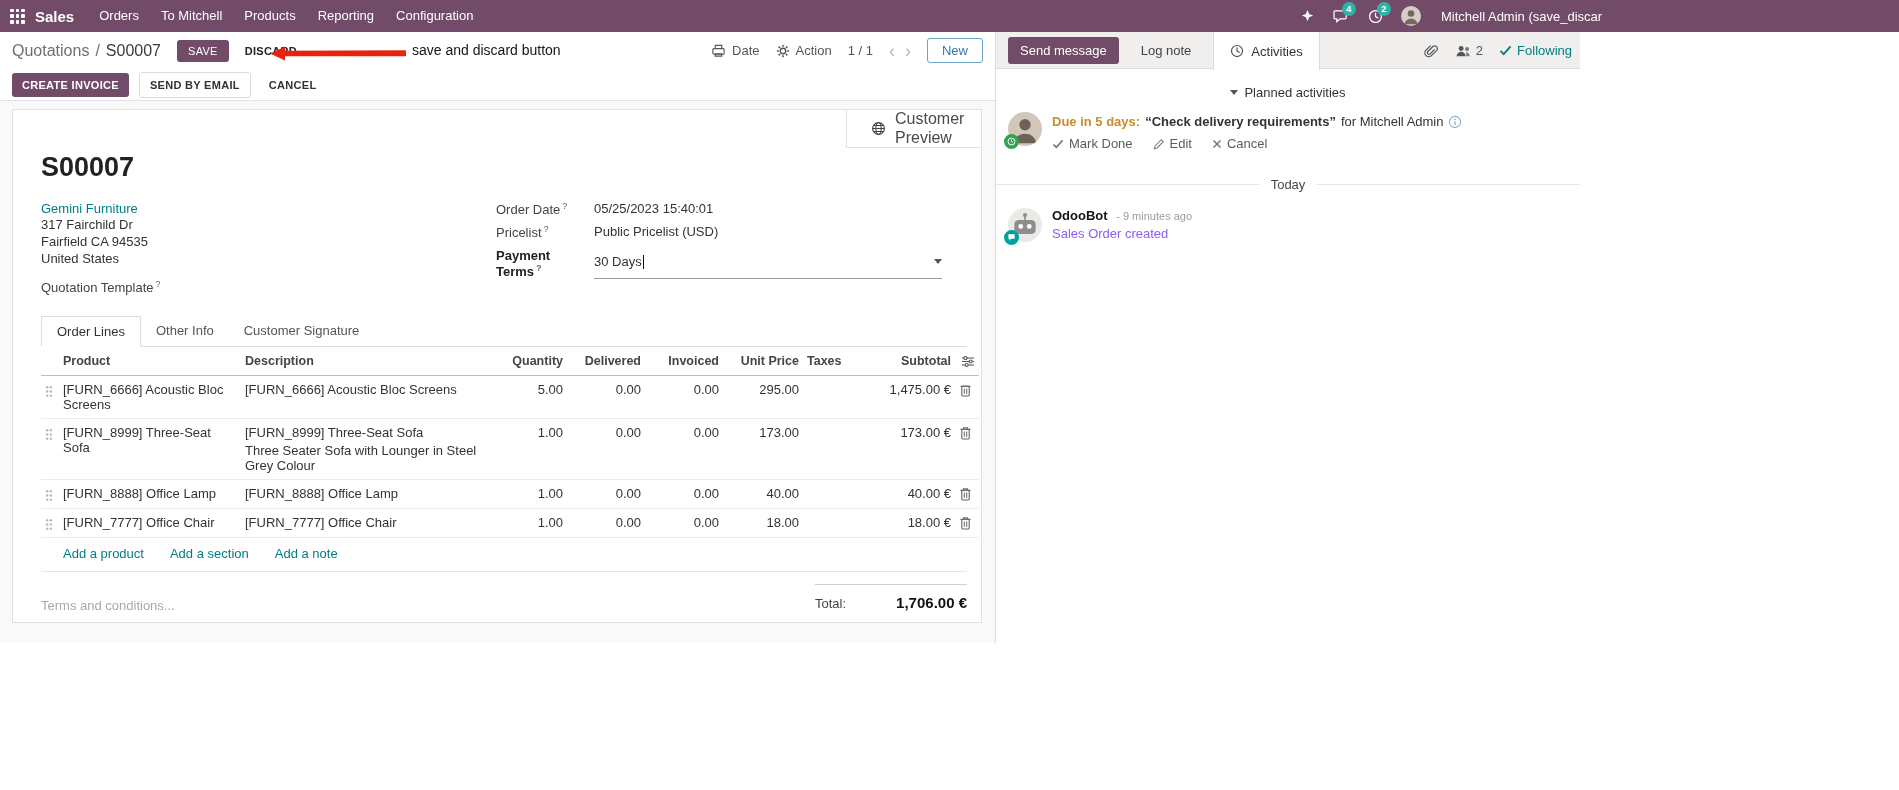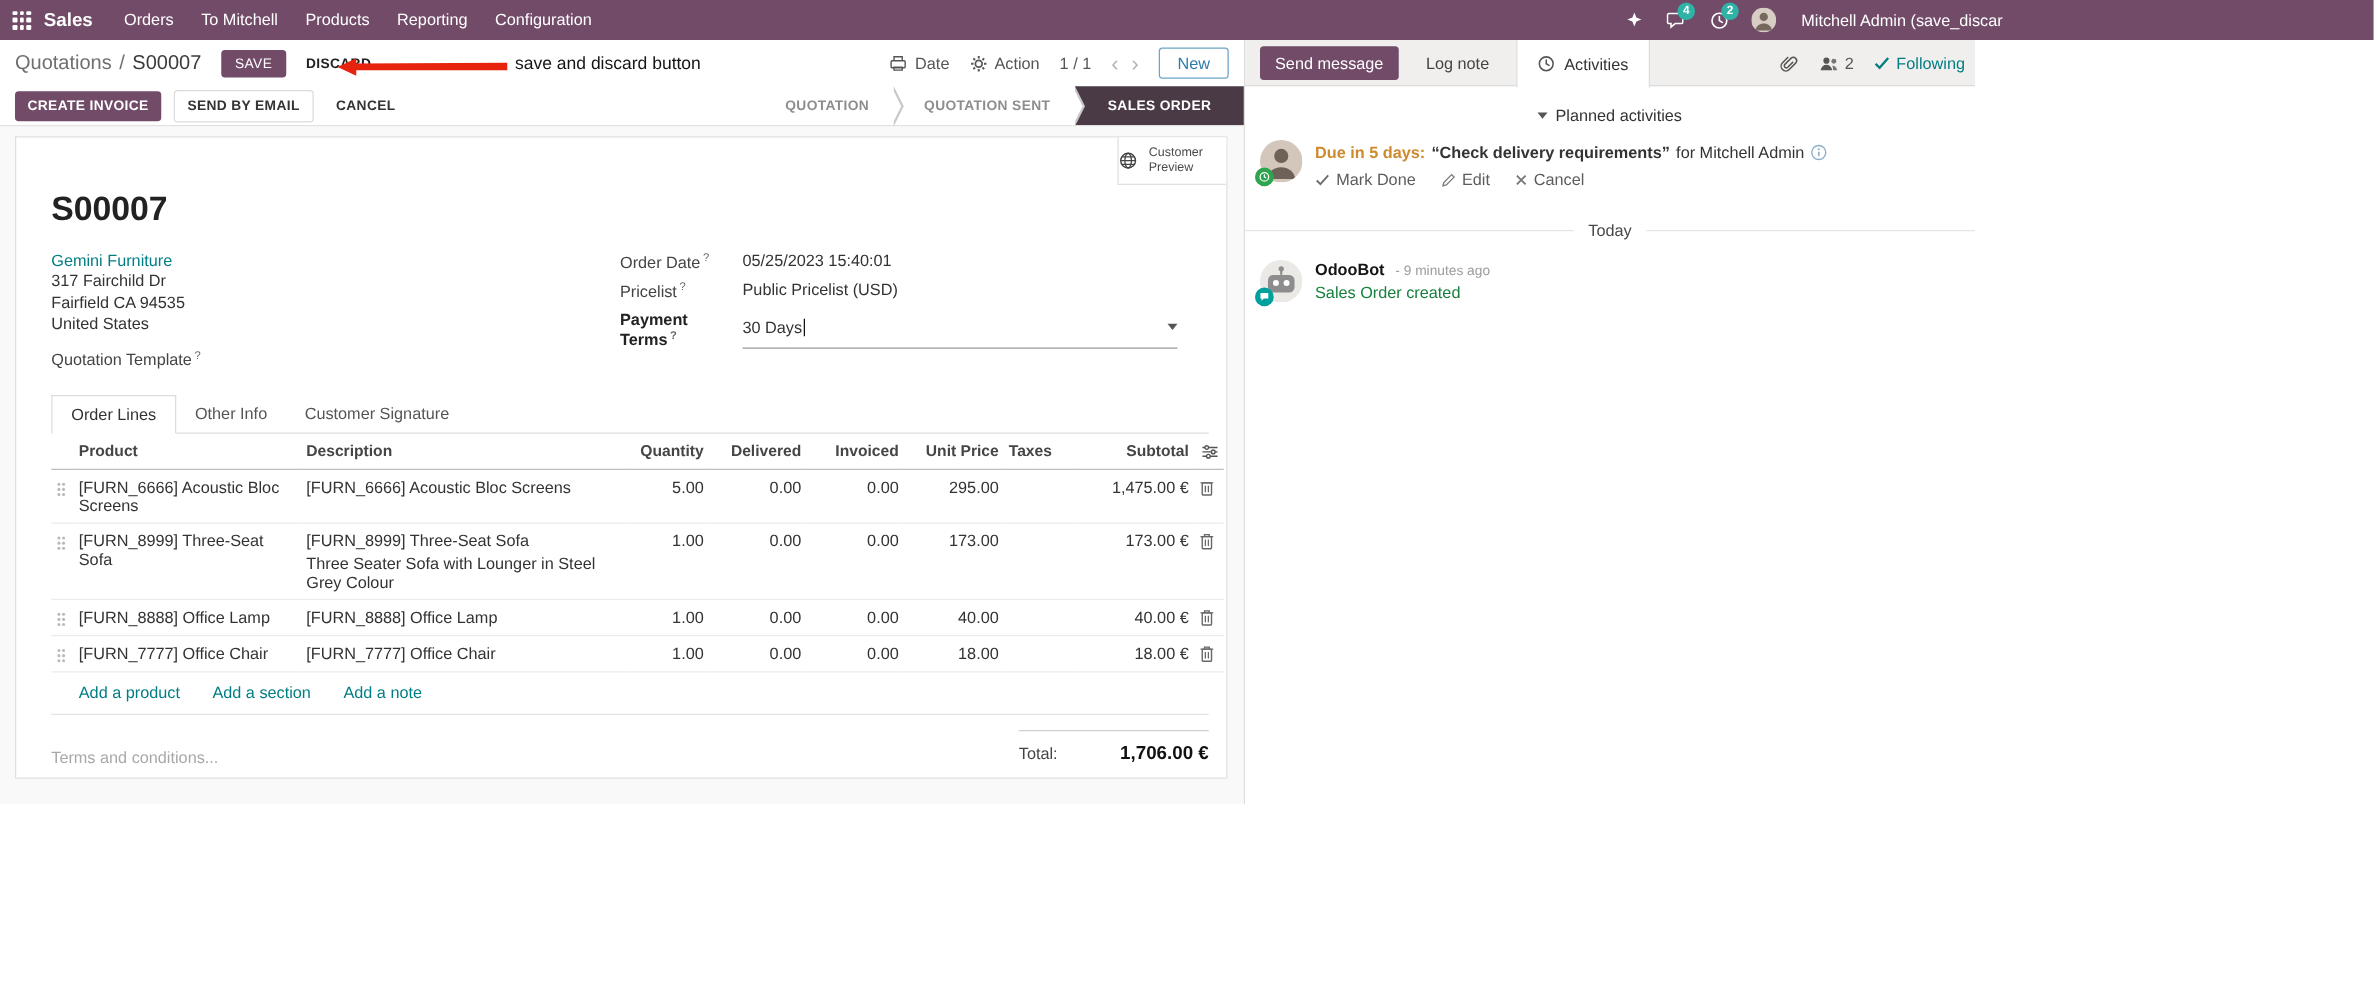--- a/index.html
+++ b/index.html
@@ -63,22 +63,22 @@
   .stage:not(.active)::before{content:"";position:absolute;right:-8px;top:0;border-top:16px solid transparent;
          border-bottom:16px solid transparent;border-left:8px solid #c9c9c9}
   .stage:not(.active)::after{content:"";position:absolute;right:-6px;top:0;border-top:16px solid transparent;
          border-bottom:16px solid transparent;border-left:8px solid #fff}
   .stage.active{background:var(--stage-active);color:#fff;padding:0 26px}
 
   
   .content{flex:1;padding:8px 13px 0 12px;overflow:hidden}
   .sheet{position:relative;width:970px;height:514px;background:#fff;border:1px solid #e0e0e0}
   .customer-preview{position:absolute;top:0;right:0;height:38px;display:flex;align-items:center;gap:9px;
-        padding:0 0;border-left:1px solid #e0e0e0;border-bottom:1px solid #e0e0e0;color:#4a4a4a;
-        font-size:10px;cursor:pointer;background:#fff}
+        padding:0 24px;border-left:1px solid #e0e0e0;border-bottom:1px solid #e0e0e0;color:#4a4a4a;
+        font-size:16px;cursor:pointer;background:#fff}
   .cp-text{width:62px;line-height:1.15}
   .sheet-inner{padding:42px 14px 0 28px;height:100%}
   .sheet-title{font-size:27px;font-weight:600;color:#222;margin:0 0 18px}
   .fgrid{display:flex}
   .fcol{width:455px}
   .frow{display:flex;margin-bottom:7px;font-size:13px}
   .flabel{width:123px;color:#444;flex:none}
   .fcol-r .flabel{width:98px}
   sup.help{font-size:9px;color:#666;margin-left:2px}
   .flink{color:var(--link);cursor:pointer;text-decoration:none}
@@ -145,21 +145,21 @@
   .summary{font-weight:700;color:#333}
   .assignee{color:#333}
   .act-line2{display:flex;gap:20px;margin-top:5px}
   .act-btn{display:flex;align-items:center;gap:5px;background:none;border:none;color:#5c5c5c;font-size:13px;padding:0}
   .today-divider{display:flex;align-items:center;margin:26px 0 16px}
   .today-divider .line{flex:1;height:1px;background:#e6e6e6}
   .today-divider .txt{margin:0 12px;font-size:13px;color:#484848;font-weight:500}
   .msg{display:flex;gap:10px;padding-left:12px}
   .msg-author{font-weight:700;color:#141414;font-size:13px}
   .msg-time{color:#9c9c9c;font-size:11px;margin-left:5px}
-  .msg-body{margin-top:3px;color:#15803d;font-size:13px}
+  .msg-body{margin-top:3px;color:#8b5cf6;font-size:13px}
   .rest{flex:1;background:#fff}
 </style>
 </head>
 <body>
 
 <div>
 
   <header class="topnav">
     <div class="apps-grid">
       <i></i>
@@ -253,25 +253,20 @@
           </span>
           <button class="btn-new">New</button>
         </div>
       </div>
 
       <div class="statusbar">
         <div class="sb-left">
           <button class="btn-primary-sm">CREATE INVOICE</button>
           <button class="btn-flat-sm">SEND BY EMAIL</button>
           <button class="btn-ghost-sm">CANCEL</button>
-        </div>
-        <div class="stages">
-          <span class="stage">QUOTATION</span>
-          <span class="stage">QUOTATION SENT</span>
-          <span class="stage active">SALES ORDER</span>
         </div>
       </div>
 
       <div class="content">
         <div class="sheet">
 
           <div class="customer-preview">
             <svg width="15" height="15" viewBox="0 0 16 16">
                 <circle cx="8" cy="8" r="6.3" fill="none" stroke="#444" stroke-width="1.2"></circle>
                 <ellipse cx="8" cy="8" rx="2.8" ry="6.3" fill="none" stroke="#444" stroke-width="1.1"></ellipse>

